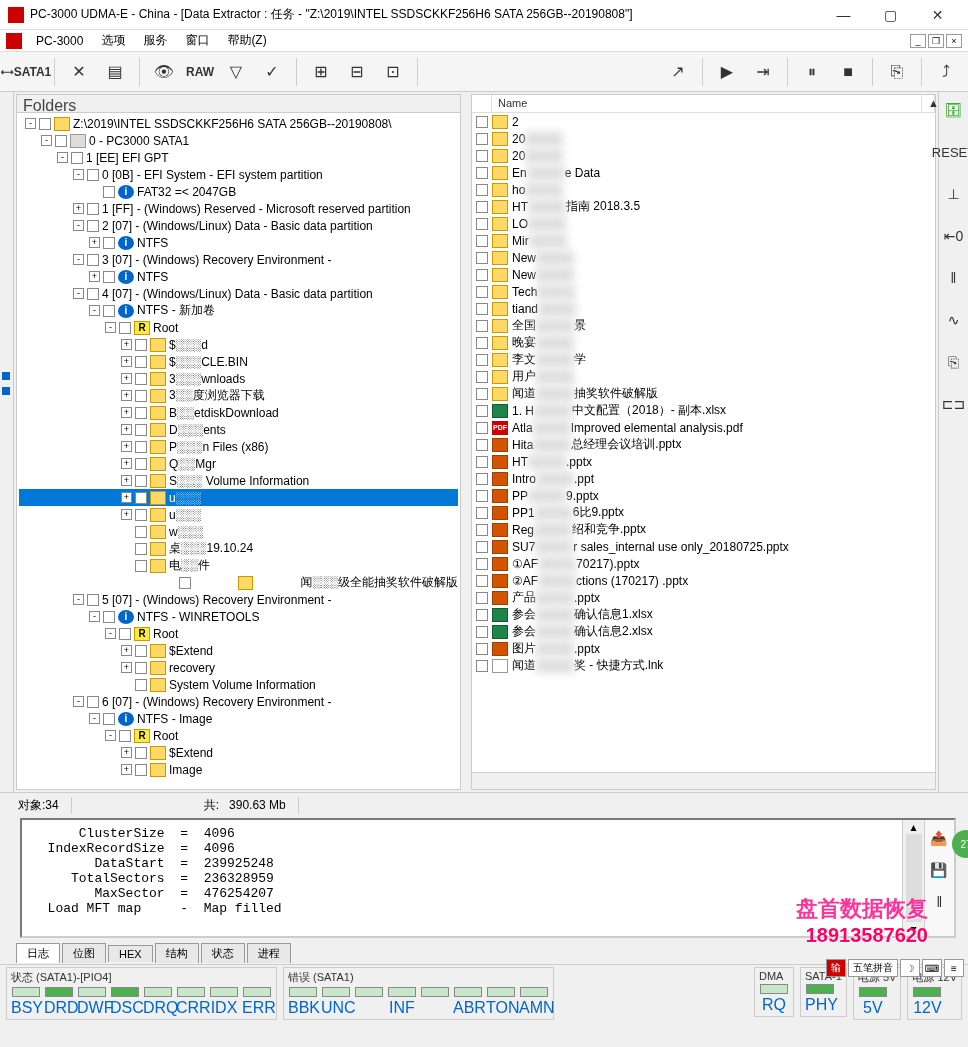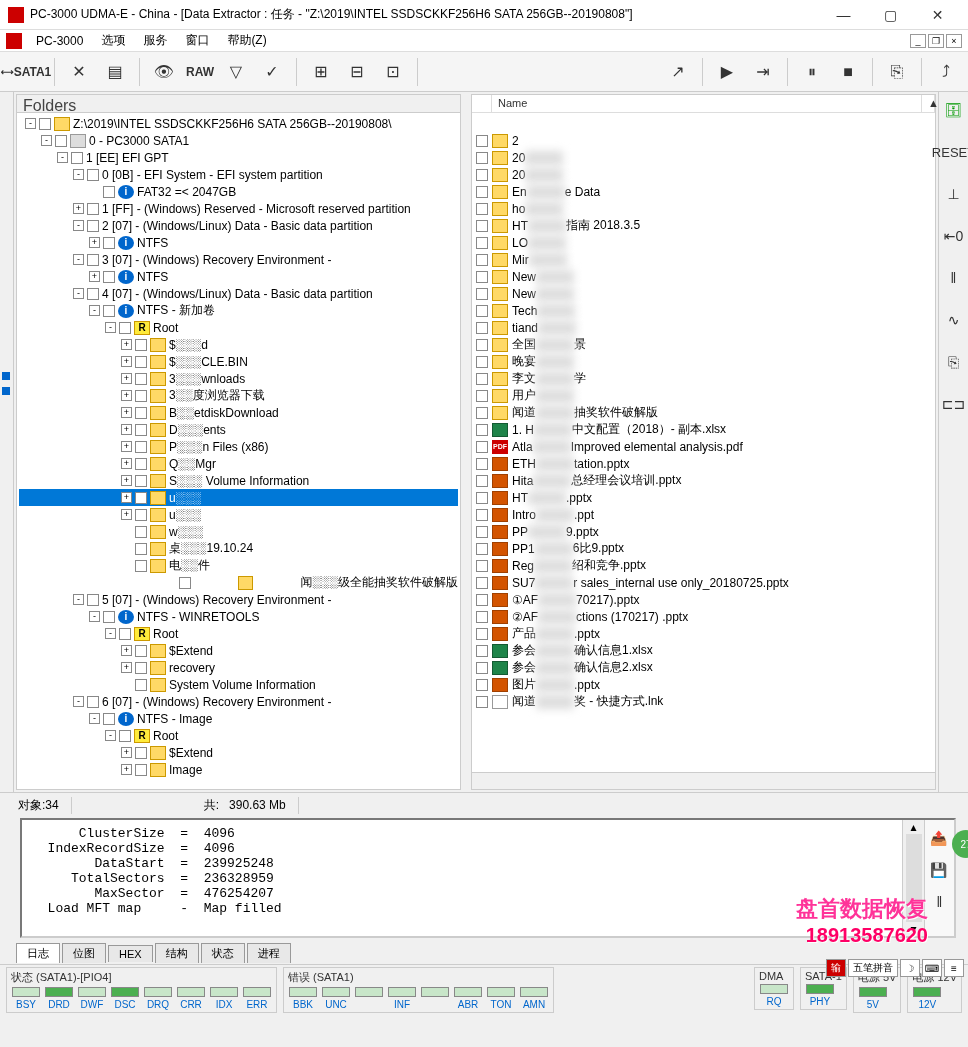--- a/index.html
+++ b/index.html
@@ -44,21 +44,21 @@
 .ticon.folder { background: #ffd966; border: 1px solid #cc9900; }
 .ticon.drive { background: #ddd; border: 1px solid #999; }
 .ticon.info { background: #0066cc; border-radius: 50%; color: #fff; font-weight: bold; }
 .ticon.root { background: #ffeb3b; border: 1px solid #cc9900; color: #000; font-weight: bold; }
 .label { color: #000; font-size: 12px; }
 
 
 .splitter { width: 6px; background: #f0f0f0; cursor: col-resize; }
 
 
-.files-panel { flex: 1; background: #fff; border: 1px solid #ccc; display: flex; flex-direction: column; margin: 2px; gap: 19px; }
+.files-panel { flex: 1; background: #fff; border: 1px solid #ccc; display: flex; flex-direction: column; margin: 2px; }
 .list-header { height: 18px; background: #fff; border-bottom: 1px solid #ddd; display: flex; }
 .list-header .col { padding: 2px 6px; border-right: 1px solid #ddd; font-size: 11px; color: #333; }
 .file-list { flex: 1; overflow: auto; }
 .file-row { height: 17px; display: flex; align-items: center; padding-left: 4px; }
 .file-row .chk { margin-right: 4px; }
 .ficon { width: 16px; height: 14px; margin-right: 4px; }
 .ficon.folder { background: #ffd966; border: 1px solid #cc9900; }
 .ficon.pdf { background: #cc0000; color: #fff; font-size: 7px; text-align: center; line-height: 14px; font-weight: bold; }
 .ficon.ppt { background: #d35400; border: 1px solid #a04000; }
 .ficon.xls { background: #1e8449; border: 1px solid #145a32; }
@@ -88,21 +88,21 @@
 .tab.inactive { background: #e8e8e8; }
 
 
 .bottom-status { height: 46px; background: #f0f0f0; border-top: 1px solid #ccc; display: flex; align-items: flex-start; padding: 2px 6px; gap: 6px; }
 .sgrp { border: 1px solid #ccc; padding: 2px 4px; }
 .sgrp-title { font-size: 11px; color: #333; margin-bottom: 2px; }
 .sgrp-row { display: flex; gap: 3px; }
 .sind { width: 30px; text-align: center; }
 .sind .box { width: 28px; height: 10px; background: #c8e6c9; border: 1px solid #888; margin: 0 auto 2px; }
 .sind .box.on { background: #4caf50; }
-.sind .lbl { font-size: 10px; color: #0066cc; }
+.sind .lbl { font-size: 16px; color: #0066cc; }
 
 
 .watermark { position: absolute; right: 40px; bottom: 100px; text-align: right; pointer-events: none; }
 .watermark .l1 { font-size: 22px; color: #ff3399; font-weight: bold; text-shadow: 1px 1px 0 #fff; }
 .watermark .l2 { font-size: 20px; color: #ff0066; font-weight: bold; text-shadow: 1px 1px 0 #fff; }
 
 .green-circle { position: absolute; right: -12px; top: 830px; width: 28px; height: 28px; border-radius: 50%; background: #4caf50; color: #fff; display: flex; align-items: center; justify-content: center; font-size: 10px; }
 
 .ime-bar { position: absolute; right: 4px; bottom: 70px; display: flex; gap: 2px; align-items: center; }
 .ime-btn { width: 20px; height: 18px; border: 1px solid #999; background: #fff; font-size: 10px; display: flex; align-items: center; justify-content: center; }
@@ -539,27 +539,20 @@
         <div class="file-row">
           <span class="chk"></span>
           <span class="ficon pdf">PDF</span>
           <span class="flabel">Atla</span>
           <span class="blur-mid">░░░░</span>
           <span class="flabel">Improved elemental analysis.pdf</span>
         </div>
         <div class="file-row">
           <span class="chk"></span>
           <span class="ficon ppt"></span>
-          <span class="flabel">ETH</span>
-          <span class="blur-mid">░░░░</span>
-          <span class="flabel">tation.pptx</span>
-        </div>
-        <div class="file-row">
-          <span class="chk"></span>
-          <span class="ficon ppt"></span>
           <span class="flabel">Hita</span>
           <span class="blur-mid">░░░░</span>
           <span class="flabel">总经理会议培训.pptx</span>
         </div>
         <div class="file-row">
           <span class="chk"></span>
           <span class="ficon ppt"></span>
           <span class="flabel">HT</span>
           <span class="blur-mid">░░░░</span>
           <span class="flabel">.pptx</span>

